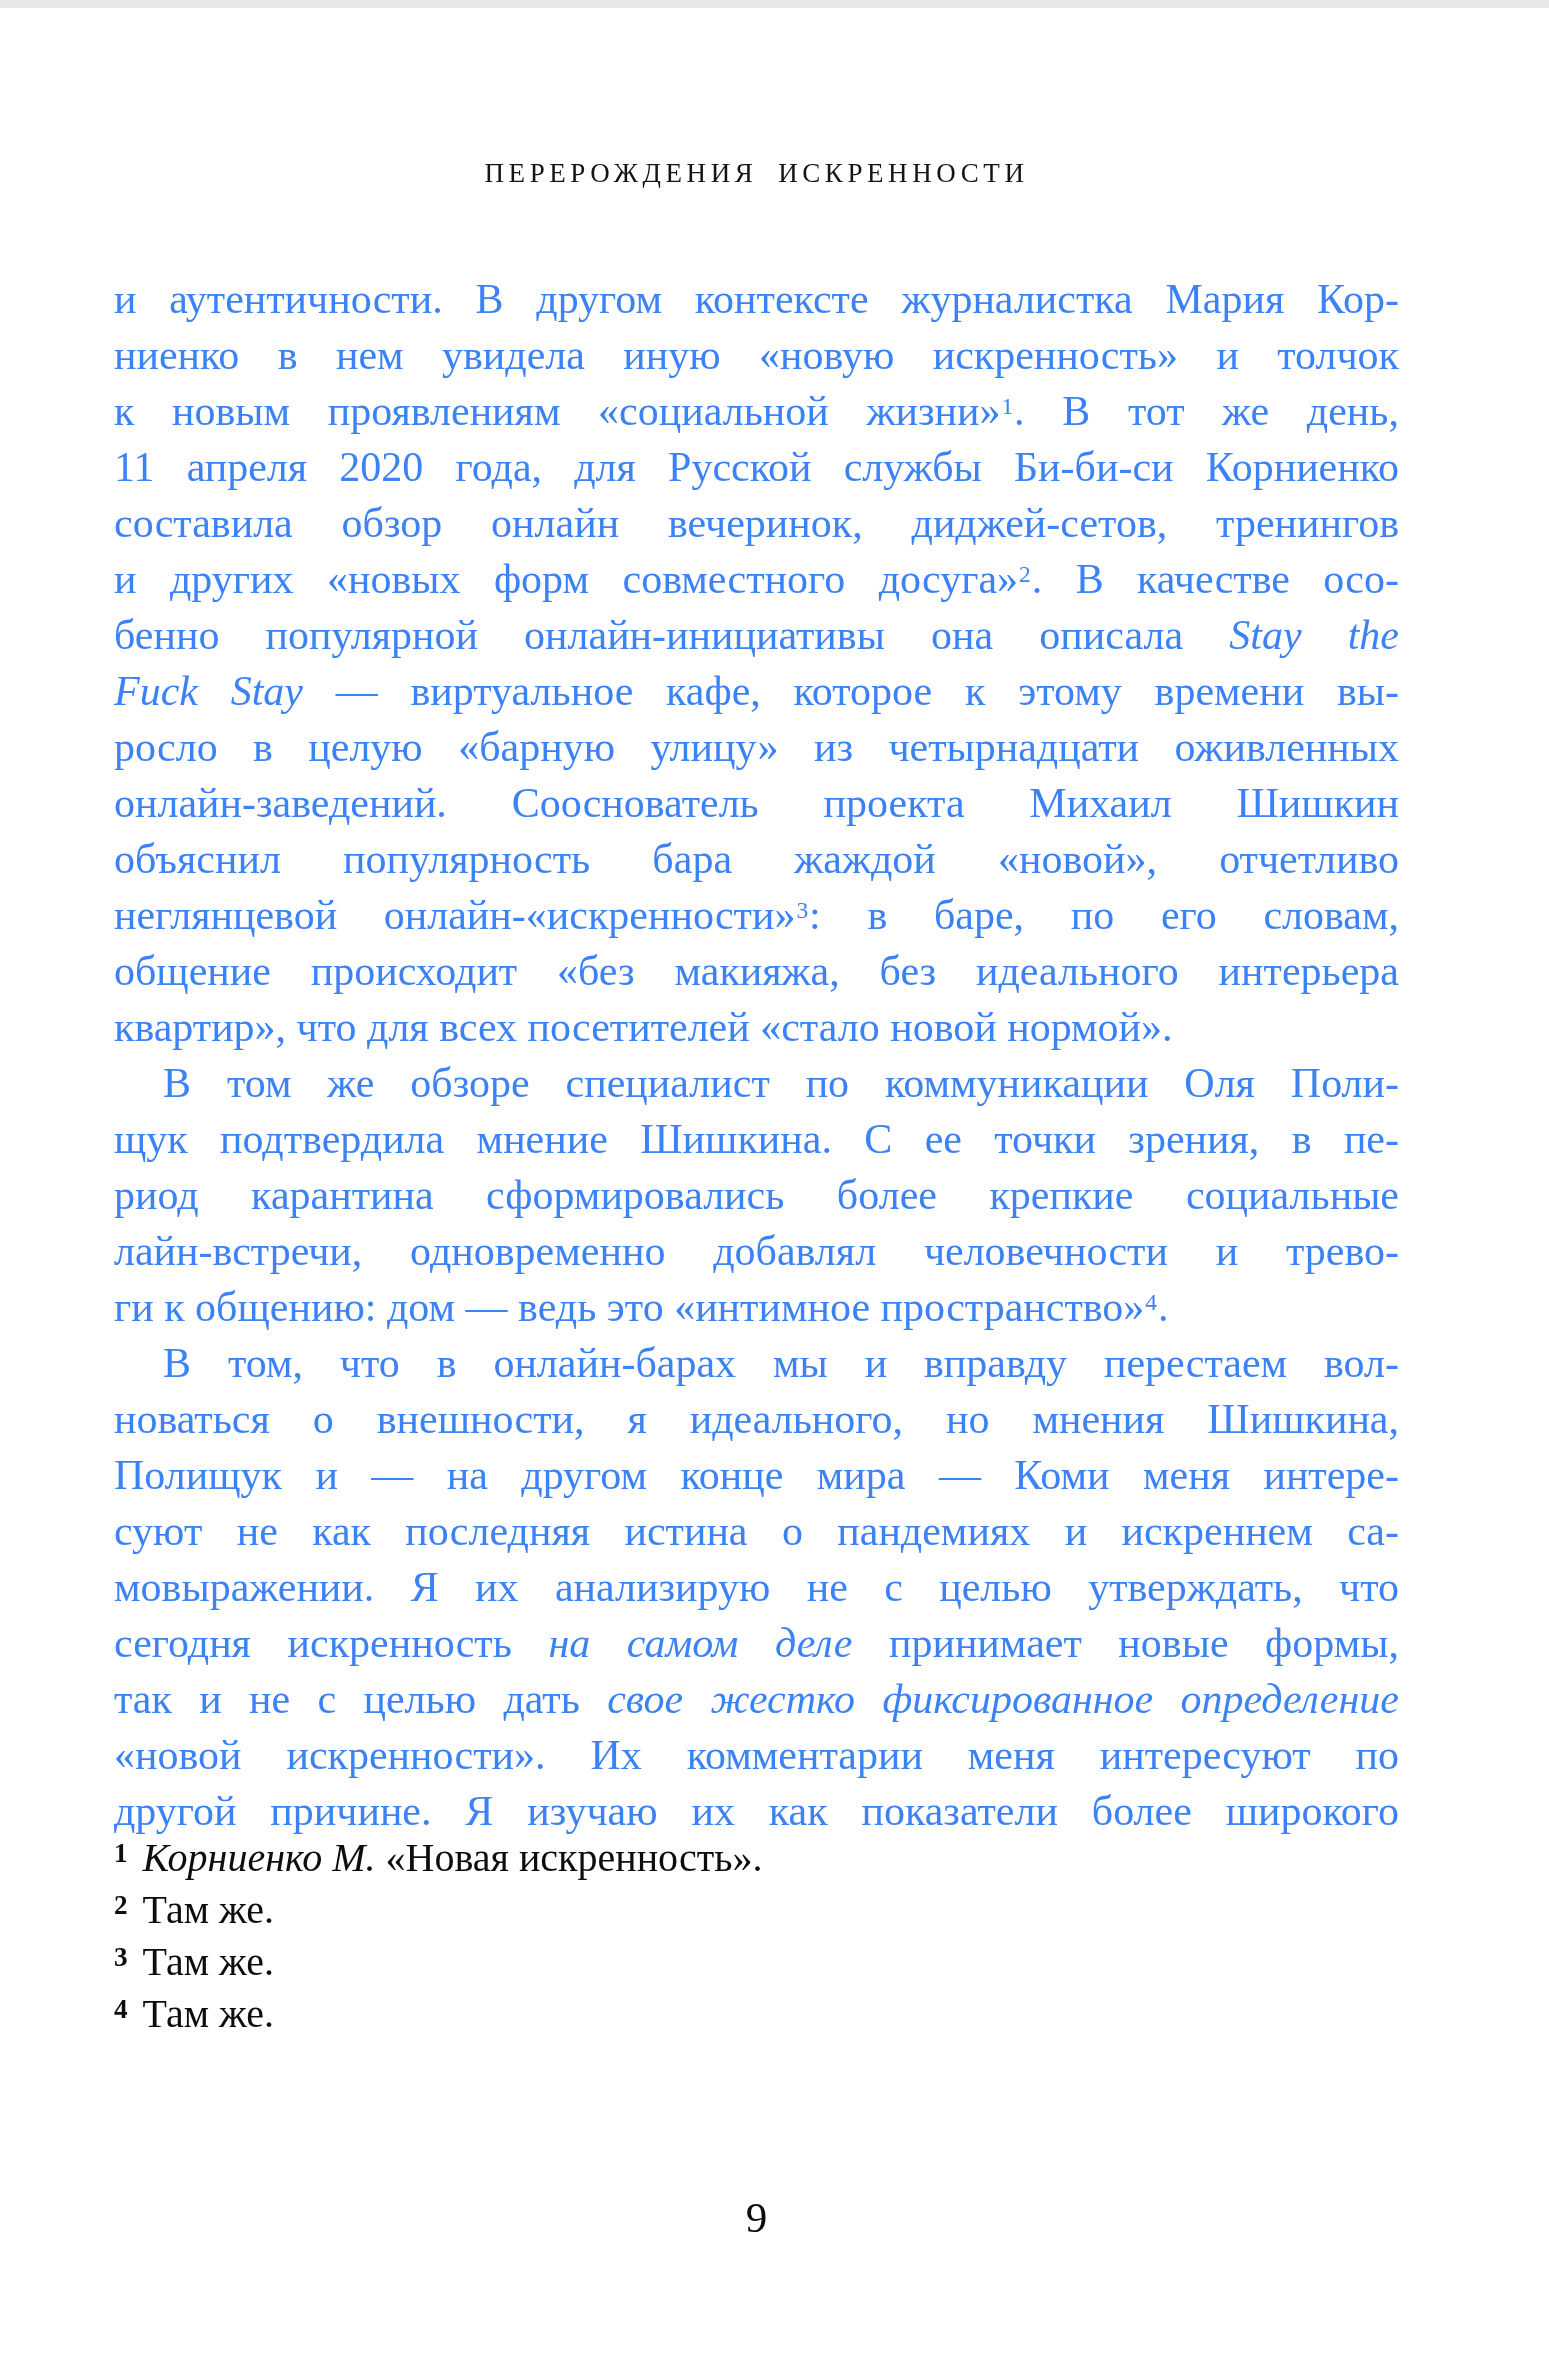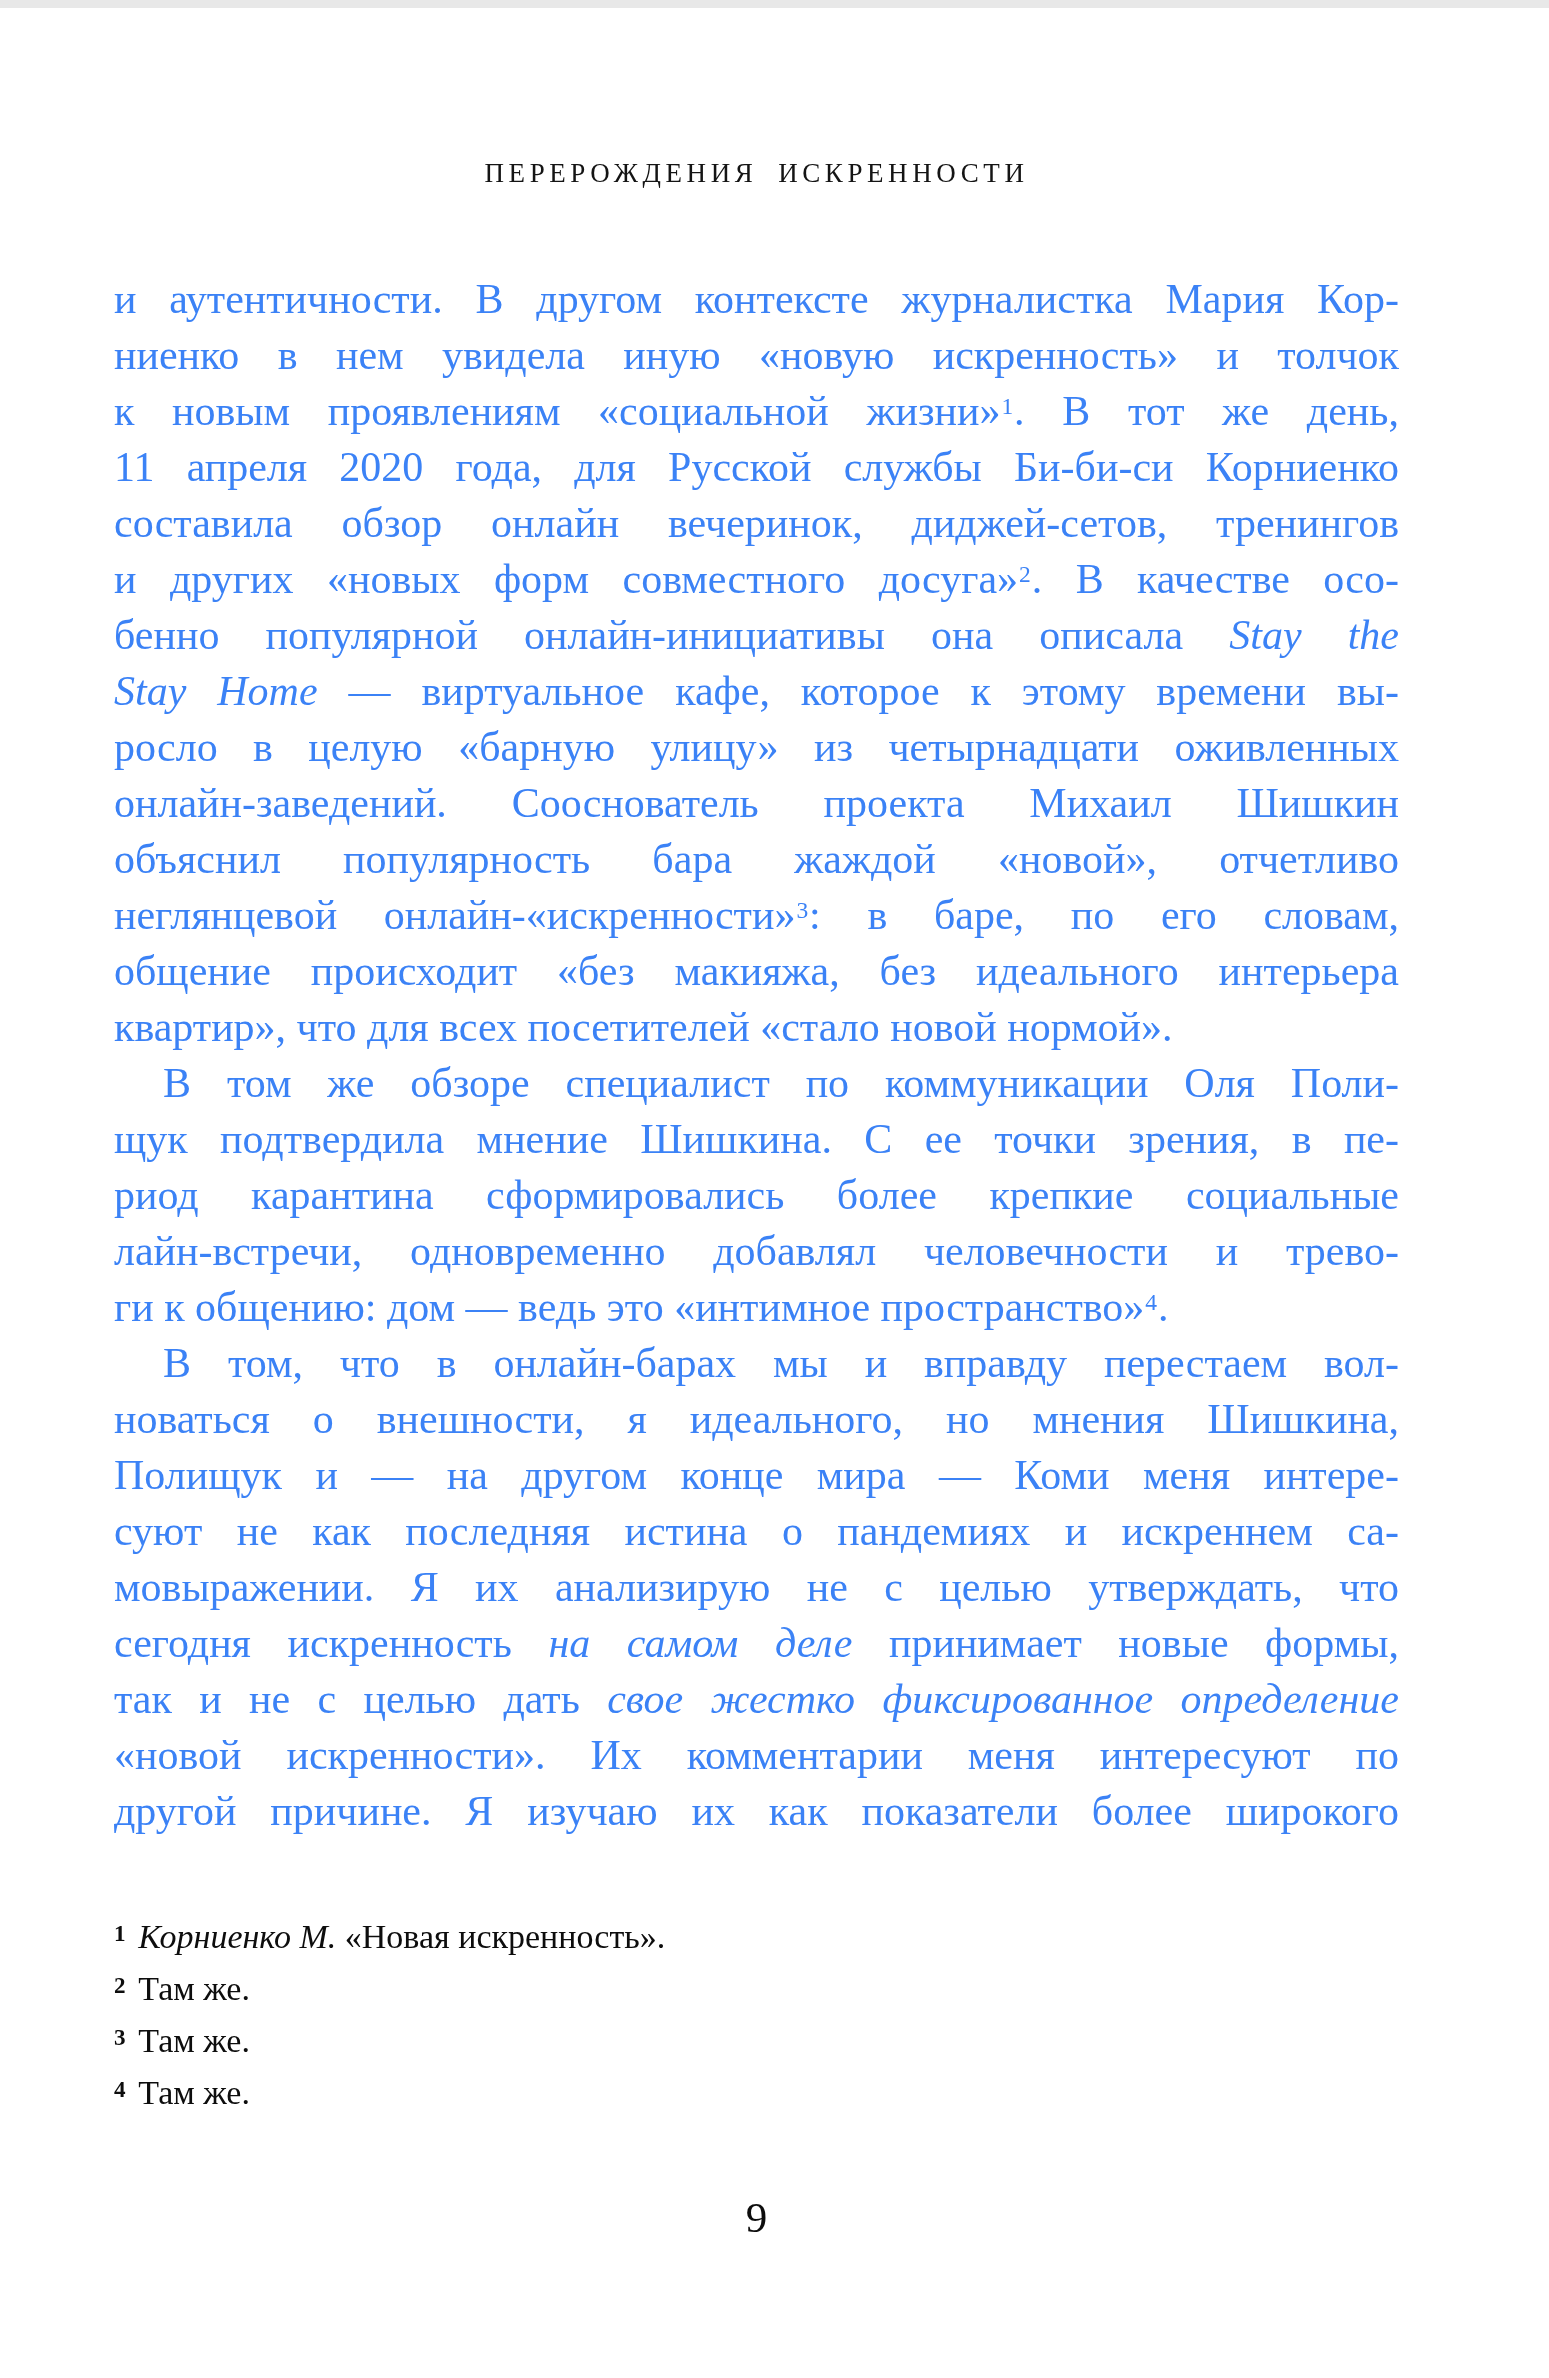--- a/index.html
+++ b/index.html
@@ -44,22 +44,22 @@
   }
   .italic{font-style:italic;font-family:Liberation Serif, serif;}
   .sup{
     position:relative;
     top:-0.48em;
     font-size:0.56em;
     margin:0 0.04em;
   }
   .footnotes{
     position:absolute;
-    left:114px;top:1903px;width:1285px;
-    font-size:34px;
+    left:114px;top:1824px;width:1285px;
+    font-size:40px;
     line-height:52px;
     color:#0d0d0d;
   }
   .footnote{height:52px;white-space:nowrap;}
   .fn-marker{
     font-weight:bold;
     font-size:0.68em;
     position:relative;
     top:-0.32em;
     margin-right:0.55em;
@@ -79,21 +79,21 @@
   <div class="running-header">ПЕРЕРОЖДЕНИЯ ИСКРЕННОСТИ</div>
 
   <div class="body-text">
       <div class="line"><span>и аутентичности. В другом контексте журналистка Мария Кор-</span></div>
       <div class="line"><span>ниенко в нем увидела иную «новую искренность» и толчок</span></div>
       <div class="line"><span>к новым проявлениям «социальной жизни»</span><span class="sup">1</span><span>. В тот же день,</span></div>
       <div class="line"><span>11 апреля 2020 года, для Русской службы Би-би-си Корниенко</span></div>
       <div class="line"><span>составила обзор онлайн вечеринок, диджей-сетов, тренингов</span></div>
       <div class="line"><span>и других «новых форм совместного досуга»</span><span class="sup">2</span><span>. В качестве осо-</span></div>
       <div class="line"><span>бенно популярной онлайн-инициативы она описала </span><span class="italic">Stay the</span></div>
-      <div class="line"><span class="italic">Stay Home</span><span> — виртуальное кафе, которое к этому времени вы-</span></div>
+      <div class="line"><span class="italic">Fuck Stay</span><span> — виртуальное кафе, которое к этому времени вы-</span></div>
       <div class="line"><span>росло в целую «барную улицу» из четырнадцати оживленных</span></div>
       <div class="line"><span>онлайн-заведений. Сооснователь проекта Михаил Шишкин</span></div>
       <div class="line"><span>объяснил популярность бара жаждой «новой», отчетливо</span></div>
       <div class="line"><span>неглянцевой онлайн-«искренности»</span><span class="sup">3</span><span>: в баре, по его словам,</span></div>
       <div class="line"><span>общение происходит «без макияжа, без идеального интерьера</span></div>
       <div class="line last"><span>квартир», что для всех посетителей «стало новой нормой».</span></div>
       <div class="line indent"><span>В том же обзоре специалист по коммуникации Оля Поли-</span></div>
       <div class="line"><span>щук подтвердила мнение Шишкина. С ее точки зрения, в пе-</span></div>
       <div class="line"><span>риод карантина сформировались более крепкие социальные</span></div>
       <div class="line"><span>лайн-встречи, одновременно добавлял человечности и трево-</span></div>

